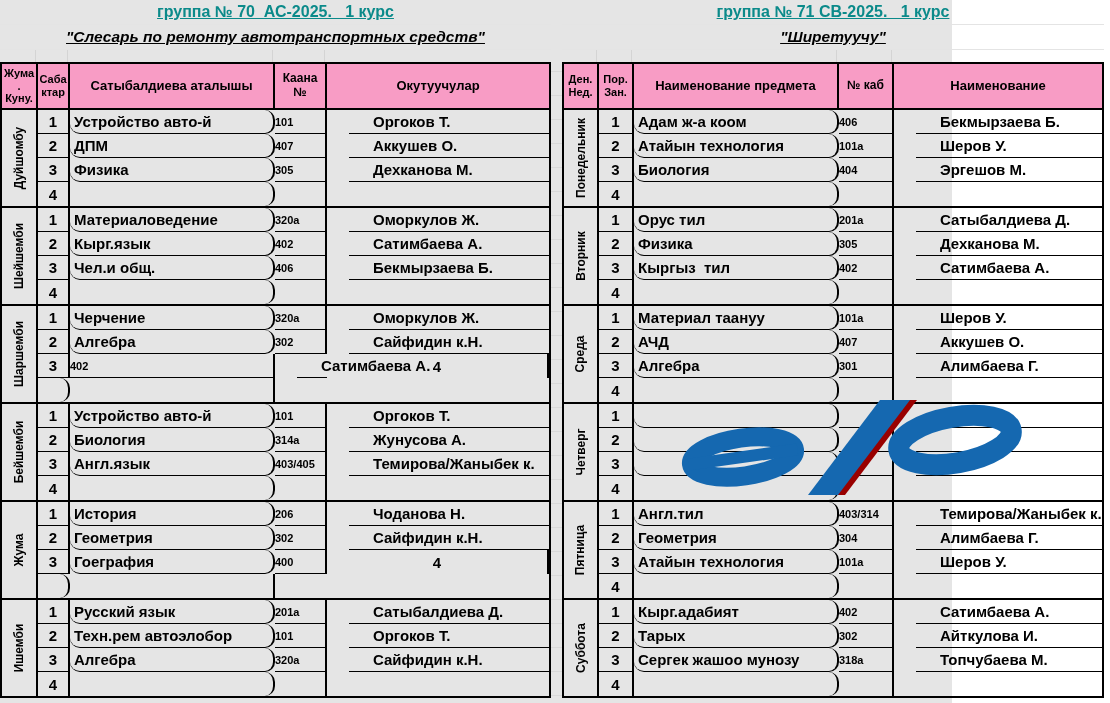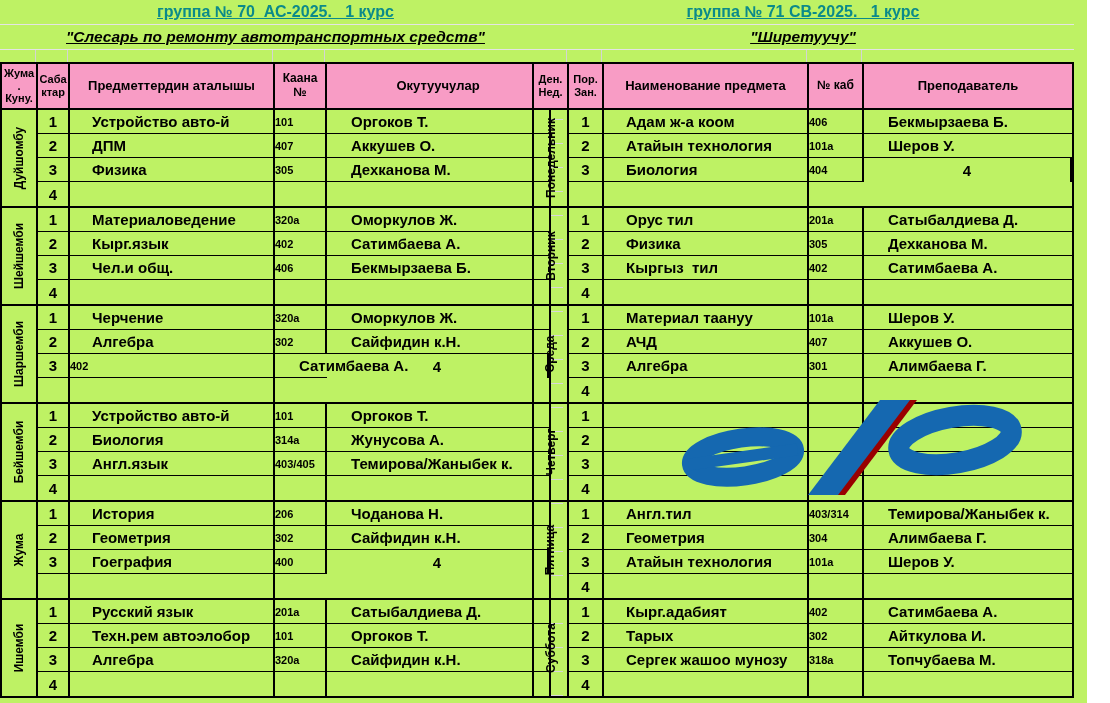--- a/index.html
+++ b/index.html
@@ -1,21 +1,21 @@
 <!DOCTYPE html>
 <html><head>
 <meta charset="utf-8">
 <style>
   html,body{margin:0;padding:0;background:#fff;}
   body{width:1110px;height:703px;font-family:"Liberation Sans",sans-serif;overflow:hidden;}
-  .sheet{position:relative;width:1087px;height:703px;background:#bef264;}
+  .sheet{position:relative;width:952px;height:703px;background:#e5e5e5;}
 
   .stable{position:absolute;top:0;}
   #t0{left:0;width:551px;--cols:36px 32px 205px 52px 1fr;}
-  #t1{left:532px;width:542px;--cols:35px 35px 205px 55px 1fr;}
+  #t1{left:562px;width:542px;--cols:35px 35px 205px 55px 1fr;}
 
   .t-title{height:24px;display:flex;align-items:center;justify-content:center;border-bottom:1px solid #e4e4e4;}
   .t-title span{color:#0b8a8a;font-size:16px;font-weight:bold;text-decoration:underline;white-space:pre;}
   .t-sub{height:24px;display:flex;align-items:center;justify-content:center;border-bottom:1px solid #e4e4e4;}
   .t-sub span{color:#000;font-size:15.5px;font-weight:bold;font-style:italic;text-decoration:underline;white-space:pre;}
 
   .t-spacer{height:12px;display:grid;grid-template-columns:var(--cols);}
   .t-spacer div{border-right:1px solid #d4d4d4;}
   .t-spacer div:last-child{border-right:none;}
 
@@ -25,23 +25,23 @@
   .h-cell:last-child{border-right:none;}
   .h-small{font-size:11px;}
   .h-mid{font-size:13px;}
   .h-room{font-size:12px;}
 
   .block{display:grid;grid-template-columns:var(--cols);grid-auto-rows:24px;border:2px solid #000;border-top:none;box-sizing:border-box;}
   .cell{display:flex;align-items:center;border-right:2px solid #000;border-bottom:1px solid #000;overflow:visible;box-sizing:border-box;}
   .day-cell{grid-row:1/5;grid-column:1;justify-content:center;border-bottom:none;}
   .day-label{transform:rotate(-90deg);white-space:nowrap;font-weight:bold;font-size:12px;color:#000;}
   .c-num{justify-content:center;font-weight:bold;font-size:15px;}
-  .c-sub{padding-left:22px;font-weight:bold;font-size:15px;}
+  .c-sub{padding-left:4px;font-weight:bold;font-size:15px;border-radius:10px;}
   .c-room{justify-content:flex-start;font-weight:bold;font-size:11px;}
-  .c-teach{padding-left:24px;font-weight:bold;font-size:15px;border-right:none;}
+  .c-teach{padding-left:24px;font-weight:bold;font-size:15px;border-right:none;margin-left:22px;}
   .r3{border-bottom:none;}
   .c-sub span,.c-teach span,.c-num span,.c-room span{white-space:pre;}
 
   .gap-strip{position:absolute;left:551px;top:48px;width:12px;height:648px;
     background:repeating-linear-gradient(to bottom,transparent 0 23px,#d8d8d8 23px 24px);}
 
   .logo{position:absolute;left:680px;top:400px;width:360px;height:95px;pointer-events:none;}
 </style>
 </head>
 <body>
@@ -61,21 +61,21 @@
         <div></div>
         <div></div>
         <div></div>
     </div>
     <div class="t-header">
       <div class="h-cell h-small">Жума
 .
 Куну.</div>
       <div class="h-cell h-small">Саба
 ктар</div>
-      <div class="h-cell h-mid">Предметтердин аталышы</div>
+      <div class="h-cell h-mid">Сатыбалдиева аталышы</div>
       <div class="h-cell h-room">Каана №</div>
       <div class="h-cell h-mid">Окутуучулар</div>
     </div>
     <div class="blocks">
         <div class="block">
           <div class="cell day-cell">
             <span class="day-label">Дуйшомбу</span>
           </div>
           <div class="cell r0 c-num">
             <span>1</span>
@@ -404,21 +404,21 @@
         <div></div>
         <div></div>
     </div>
     <div class="t-header">
       <div class="h-cell h-small">Ден.
 Нед.</div>
       <div class="h-cell h-small">Пор.
 Зан.</div>
       <div class="h-cell h-mid">Наименование предмета</div>
       <div class="h-cell h-room">№ каб</div>
-      <div class="h-cell h-mid">Преподаватель</div>
+      <div class="h-cell h-mid">Наименование</div>
     </div>
     <div class="blocks">
         <div class="block">
           <div class="cell day-cell">
             <span class="day-label">Понедельник</span>
           </div>
           <div class="cell r0 c-num">
             <span>1</span>
           </div>
           <div class="cell r0 c-sub">
@@ -443,20 +443,23 @@
             <span>Шеров У.</span>
           </div>
           <div class="cell r2 c-num">
             <span>3</span>
           </div>
           <div class="cell r2 c-sub">
             <span>Биология</span>
           </div>
           <div class="cell r2 c-room">
             <span>404</span>
+          </div>
+          <div class="cell r2 c-teach">
+            <span>Эргешов М.</span>
           </div>
           <div class="cell r3 c-num">
             <span>4</span>
           </div>
           <div class="cell r3 c-sub">
             <span></span>
           </div>
           <div class="cell r3 c-room">
             <span></span>
           </div>

